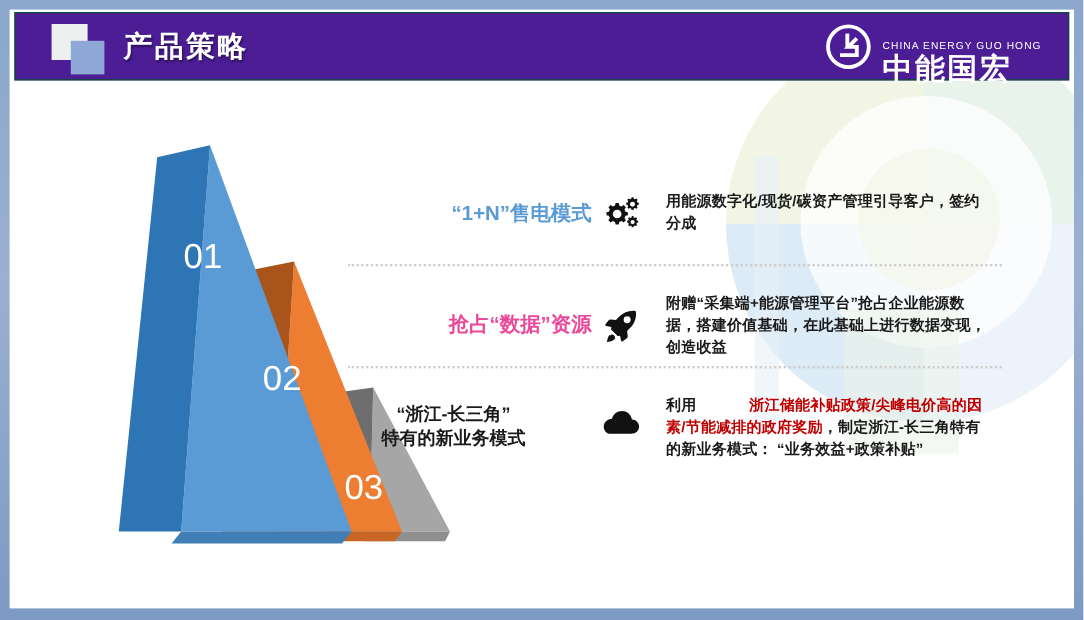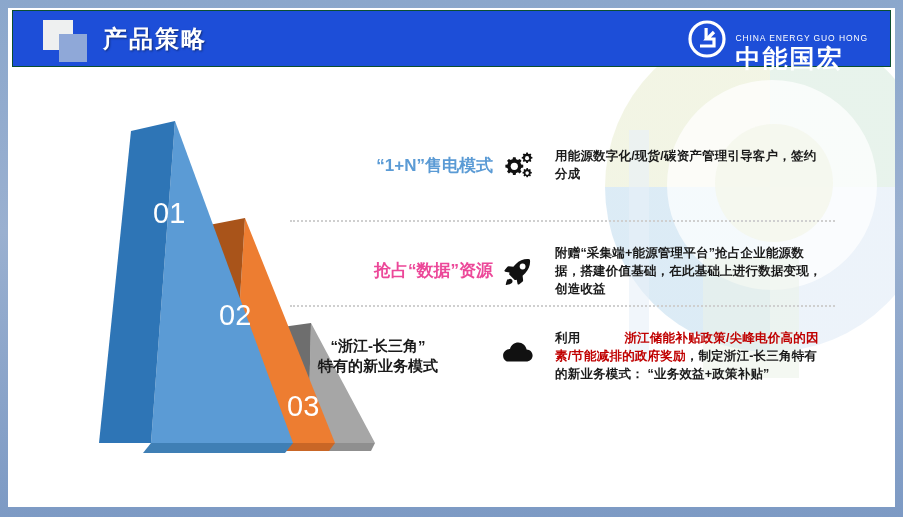--- a/index.html
+++ b/index.html
@@ -61,21 +61,21 @@
     right: 246px; top: 122px;
     width: 20px; height: 230px;
     background: rgba(231,240,248,.6);
   }
 
   
   #header {
     position: absolute;
     left: 4px; top: 2px;
     width: 879px; height: 57px;
-    background: #1d4ed8;
+    background: #4c1d95;
     border: 1px solid #0b4f2e;
     display: flex;
     align-items: center;
     z-index: 5;
   }
   #header-squares {
     position: relative;
     width: 54px; height: 44px;
     margin-left: 30px;
     flex: 0 0 auto;
@@ -161,21 +161,21 @@
   .row-desc {
     font-size: 12.5px;
     font-weight: bold;
     line-height: 1.42;
     color: #1a1a1a;
     letter-spacing: .2px;
   }
   .hl-red { color: #C00000; margin-left: 44px; }
 
   
-  #row1 { left: 255px; top: 140px; width: 600px; }
+  #row1 { left: 255px; top: 152px; width: 600px; }
   #row1 .row-title { color: #5B9BD5; font-size: 17px; width: 230px; }
   #row1 .row-desc { width: 272px; margin-left: 14px; }
 
   #row2 { left: 255px; top: 237px; width: 600px; }
   #row2 .row-title { color: #ED7D31; font-size: 17px; width: 230px; }
   #row2 .row-desc { width: 272px; margin-left: 14px; }
 
   #row3 { left: 255px; top: 322px; width: 600px; align-items: flex-start; }
   #row3 .row-title { color: #1a1a1a; font-size: 15px; width: 230px; padding-top: 6px; text-align: center; }
   #row3 .row-icon { padding-top: 10px; }

